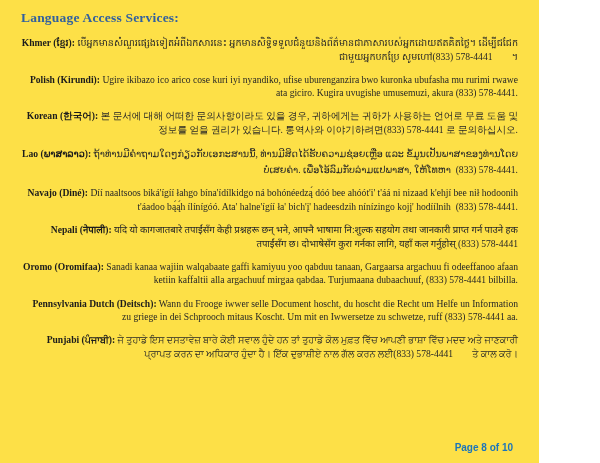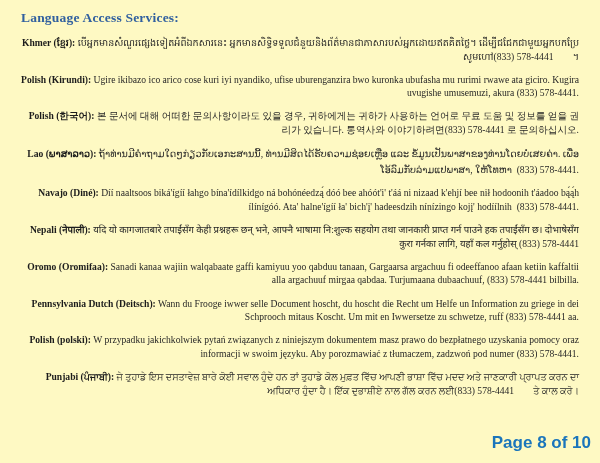--- a/index.html
+++ b/index.html
@@ -2,23 +2,23 @@
 <html><head>
 <meta charset="utf-8">
 <style>
   html, body {
     margin: 0;
     padding: 0;
     background: #ffffff;
   }
   .page {
     position: relative;
-    width: 600px;
+    width: 539px;
     height: 463px;
-    background: #fef9c3;
+    background: #fde047;
     box-sizing: border-box;
     padding: 8px 21px 6px 21px;
     overflow: hidden;
     font-family: "Liberation Serif", serif;
     color: #262626;
   }
   .doc-title {
     font-family: "Liberation Serif", serif;
     font-weight: bold;
     font-size: 13.5px;
@@ -35,51 +35,50 @@
   }
   .lang-section .lang-label {
     font-weight: bold;
     color: #1c1c1c;
   }
   .lang-section.tall {
     line-height: 1.6;
   }
   .footer-row {
     position: absolute;
-    right: 9px;
+    right: 26px;
     bottom: 10px;
     font-family: "Liberation Sans", sans-serif;
     font-weight: bold;
-    font-size: 17px;
+    font-size: 10px;
     color: #1b75bb;
   }
 </style>
 </head>
 <body>
 
 <div class="page">
 
   <h1 class="doc-title">Language Access Services:</h1>
 
   <p class="lang-section"><span class="lang-label">Khmer (ខ្មែរ):</span><span> បើអ្នកមានសំណួរផ្សេងទៀតអំពីឯកសារនេះ អ្នកមានសិទ្ធិទទួលជំនួយនិងព័ត៌មានជាភាសារបស់អ្នកដោយឥតគិតថ្លៃ។ ដើម្បីជជែកជាមួយអ្នកបកប្រែ សូមហៅ(833) 578-4441&nbsp;&nbsp;&nbsp;&nbsp;&nbsp;&nbsp;&nbsp;&nbsp;។</span></p>
 
   <p class="lang-section"><span class="lang-label">Polish (Kirundi):</span><span> Ugire ikibazo ico arico cose kuri iyi nyandiko, ufise uburenganzira bwo kuronka ubufasha mu rurimi rwawe ata giciro. Kugira uvugishe umusemuzi, akura (833) 578-4441.</span></p>
 
-  <p class="lang-section"><span class="lang-label">Polish (한국어):</span><span> 본 문서에 대해 어떠한 문의사항이라도 있을 경우, 귀하에게는 귀하가 사용하는 언어로 무료 도움 및 정보를 얻을 권리가 있습니다. 통역사와 이야기하려면(833) 578-4441 로 문의하십시오.</span></p>
+  <p class="lang-section"><span class="lang-label">Korean (한국어):</span><span> 본 문서에 대해 어떠한 문의사항이라도 있을 경우, 귀하에게는 귀하가 사용하는 언어로 무료 도움 및 정보를 얻을 권리가 있습니다. 통역사와 이야기하려면(833) 578-4441 로 문의하십시오.</span></p>
 
   <p class="lang-section tall"><span class="lang-label">Lao (ພາສາລາວ):</span><span> ຖ້າທ່ານມີຄຳຖາມໃດໆກ່ຽວກັບເອກະສານນີ້, ທ່ານມີສິດໄດ້ຮັບຄວາມຊ່ອຍເຫຼືອ ແລະ ຂໍ້ມູນເປັນພາສາຂອງທ່ານໂດຍບໍ່ເສຍຄ່າ. ເພື່ອໂອ້ລົມກັບລ່າມແປພາສາ, ໃຫ້ໂທຫາ&nbsp; (833) 578-4441.</span></p>
 
   <p class="lang-section"><span class="lang-label">Navajo (Diné):</span><span> Díí naaltsoos biká'ígíí łahgo bína'ídílkidgo ná bohónéedzą́ dóó bee ahóót'i' t'áá ni nizaad k'ehjí bee nił hodoonih t'áadoo bą́ą́h ílínígóó. Ata' halne'ígíí ła' bich'į' hadeesdzih nínízingo kojį' hodíílnih&nbsp; (833) 578-4441.</span></p>
 
   <p class="lang-section"><span class="lang-label">Nepali (नेपाली):</span><span> यदि यो कागजातबारे तपाईंसँग केही प्रश्नहरू छन् भने, आफ्नै भाषामा नि:शुल्क सहयोग तथा जानकारी प्राप्त गर्न पाउने हक तपाईंसँग छ। दोभाषेसँग कुरा गर्नका लागि, यहाँ कल गर्नुहोस् (833) 578-4441</span></p>
 
   <p class="lang-section"><span class="lang-label">Oromo (Oromifaa):</span><span> Sanadi kanaa wajiin walqabaate gaffi kamiyuu yoo qabduu tanaan, Gargaarsa argachuu fi odeeffanoo afaan ketiin kaffaltii alla argachuuf mirgaa qabdaa. Turjumaana dubaachuuf, (833) 578-4441 bilbilla.</span></p>
 
   <p class="lang-section"><span class="lang-label">Pennsylvania Dutch (Deitsch):</span><span> Wann du Frooge iwwer selle Document hoscht, du hoscht die Recht um Helfe un Information zu griege in dei Schprooch mitaus Koscht. Um mit en Iwwersetze zu schwetze, ruff (833) 578-4441 aa.</span></p>
 
-  <p class="lang-section"><span class="lang-label">Polish (polski):</span><span> W przypadku jakichkolwiek pytań związanych z niniejszym dokumentem masz prawo do bezpłatnego uzyskania pomocy oraz informacji w swoim języku. Aby porozmawiać z tłumaczem, zadzwoń pod numer (833) 578-4441.</span></p>
 
 
   <p class="lang-section"><span class="lang-label">Punjabi (ਪੰਜਾਬੀ):</span><span> ਜੇ ਤੁਹਾਡੇ ਇਸ ਦਸਤਾਵੇਜ਼ ਬਾਰੇ ਕੋਈ ਸਵਾਲ ਹੁੰਦੇ ਹਨ ਤਾਂ ਤੁਹਾਡੇ ਕੋਲ ਮੁਫ਼ਤ ਵਿੱਚ ਆਪਣੀ ਭਾਸ਼ਾ ਵਿੱਚ ਮਦਦ ਅਤੇ ਜਾਣਕਾਰੀ ਪ੍ਰਾਪਤ ਕਰਨ ਦਾ ਅਧਿਕਾਰ ਹੁੰਦਾ ਹੈ। ਇੱਕ ਦੁਭਾਸ਼ੀਏ ਨਾਲ ਗੱਲ ਕਰਨ ਲਈ(833) 578-4441&nbsp;&nbsp;&nbsp;&nbsp;&nbsp;&nbsp;&nbsp;&nbsp;ਤੇ ਕਾਲ ਕਰੋ।</span></p>
 
   <div class="footer-row">Page 8 of 10</div>
 
 </div>
 
 </body></html>

